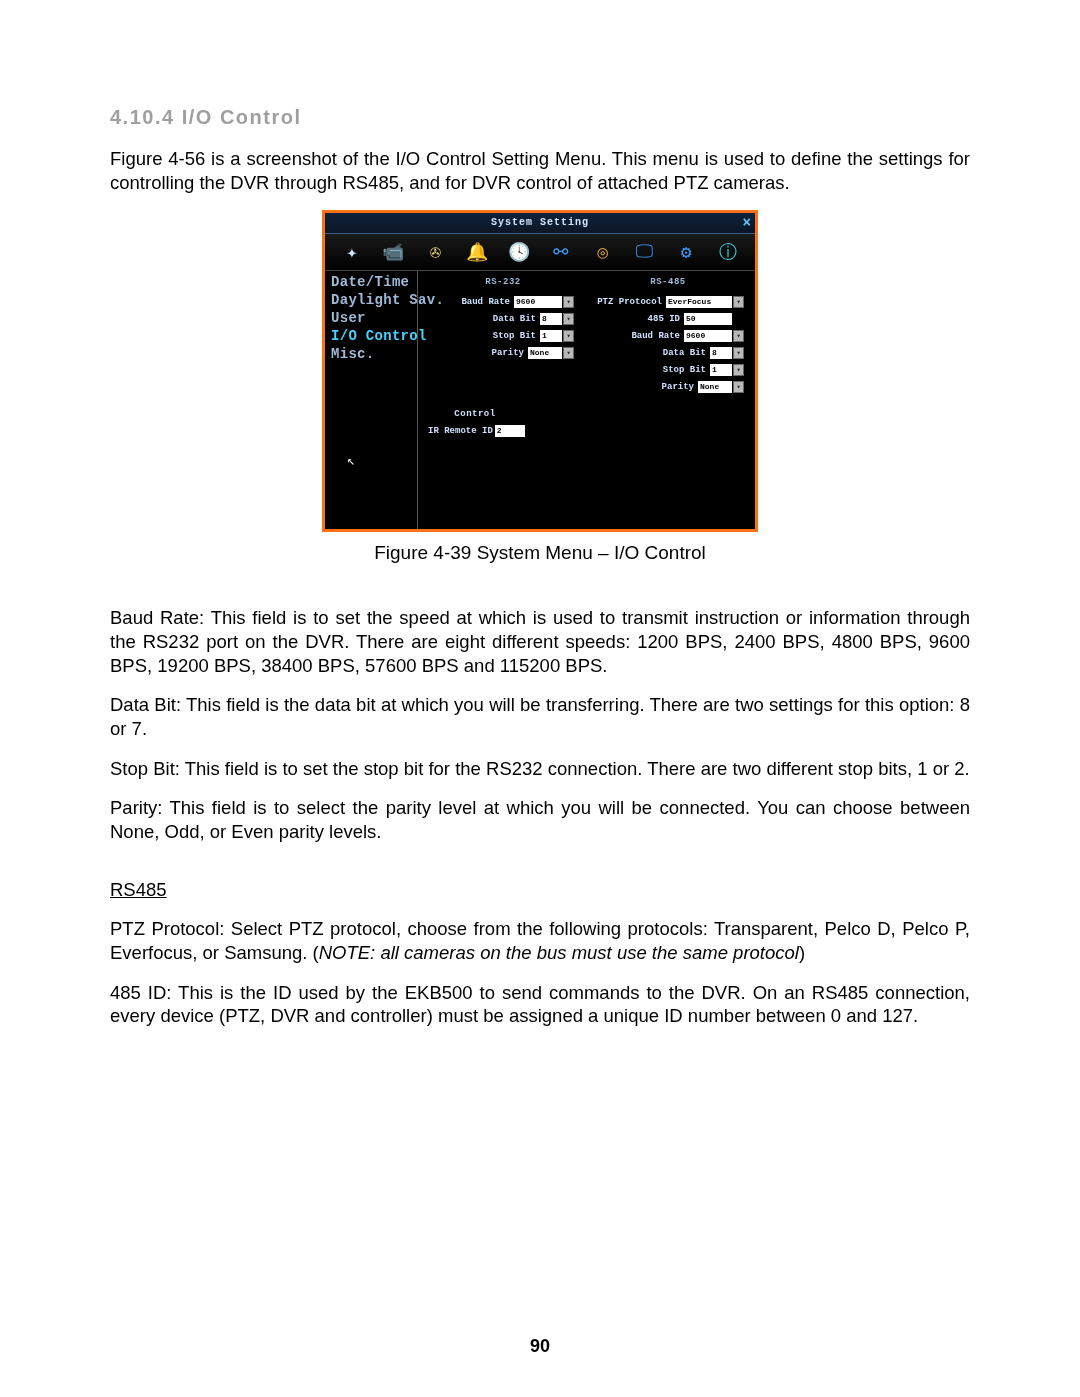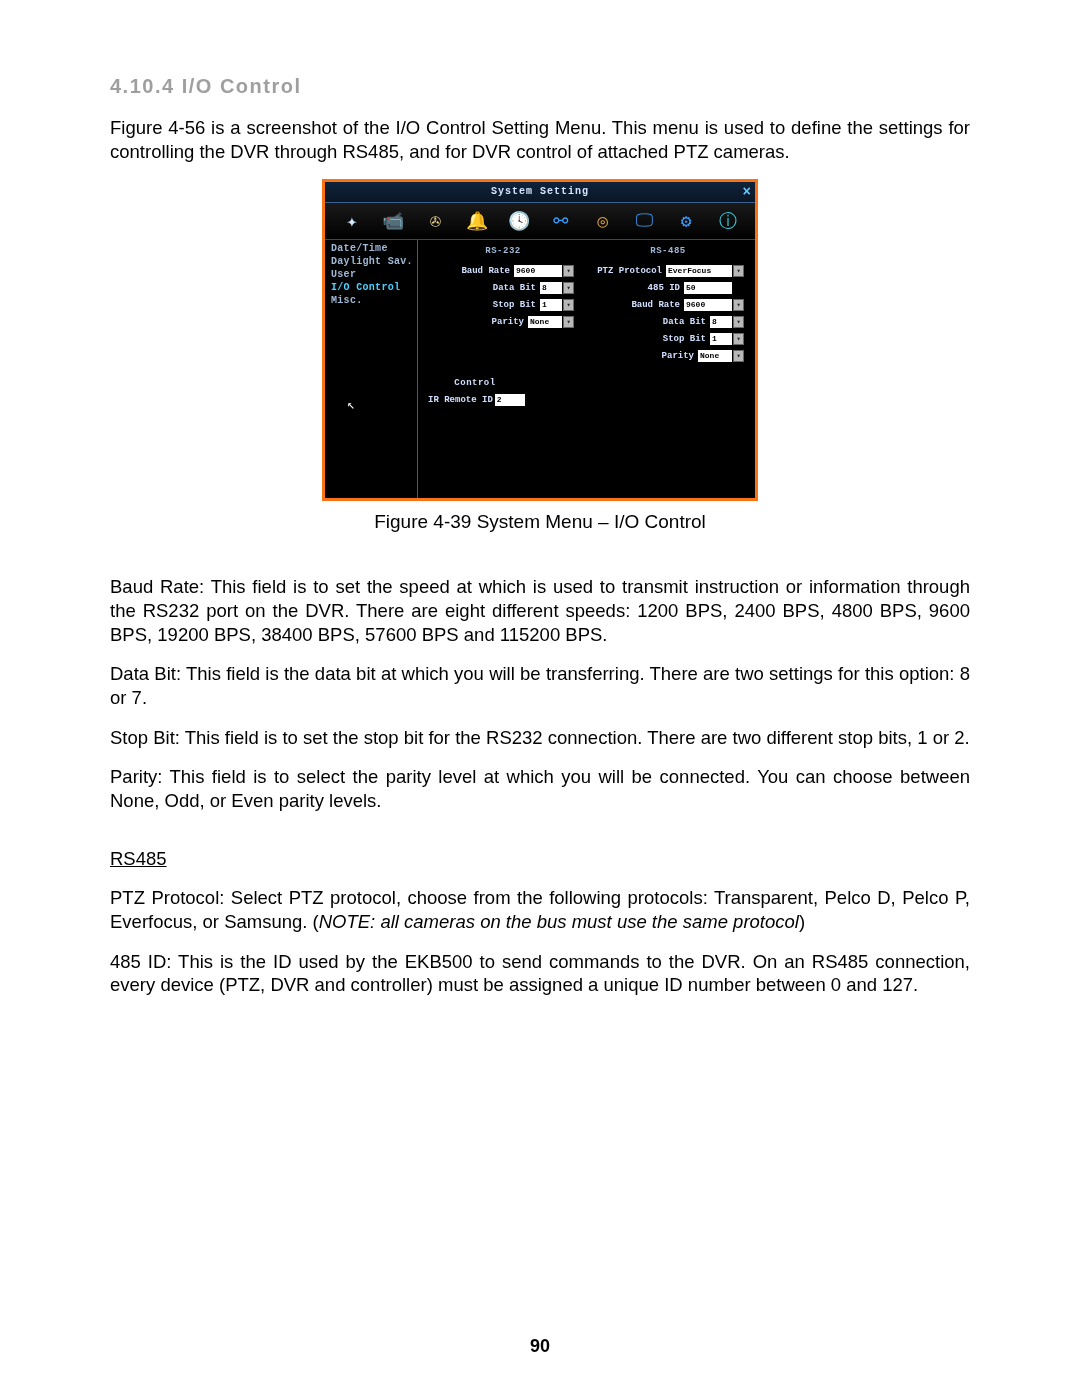--- a/index.html
+++ b/index.html
@@ -8,21 +8,21 @@
     background: #fff;
     font-family: Arial, Helvetica, sans-serif;
     color: #000;
     width: 1080px;
   }
   .page {
     width: 1080px;
     height: 1397px;
     position: relative;
     box-sizing: border-box;
-    padding: 75px 110px 0 110px;
+    padding: 106px 110px 0 110px;
   }
   .section-heading {
     font-size: 20px;
     color: #9f9f9f;
     letter-spacing: 1.5px;
     font-weight: 600;
     margin-bottom: 18px;
   }
   .body-para {
     font-size: 18.5px;
@@ -99,21 +99,21 @@
   .dvr-body {
     display: flex;
     height: 258px;
   }
   .dvr-sidebar {
     width: 92px;
     border-right: 1px solid #555;
     padding-top: 2px;
   }
   .sb-item {
-    font-size: 10px;
+    font-size: 14px;
     color: #9fb8d6;
     padding: 1px 4px 1px 6px;
     white-space: nowrap;
     font-weight: bold;
     letter-spacing: 0.3px;
   }
   .sb-item.active { color: #46d3ff; }
   .sb-cursor {
     margin: 90px 0 0 22px;
     color: #fff;

